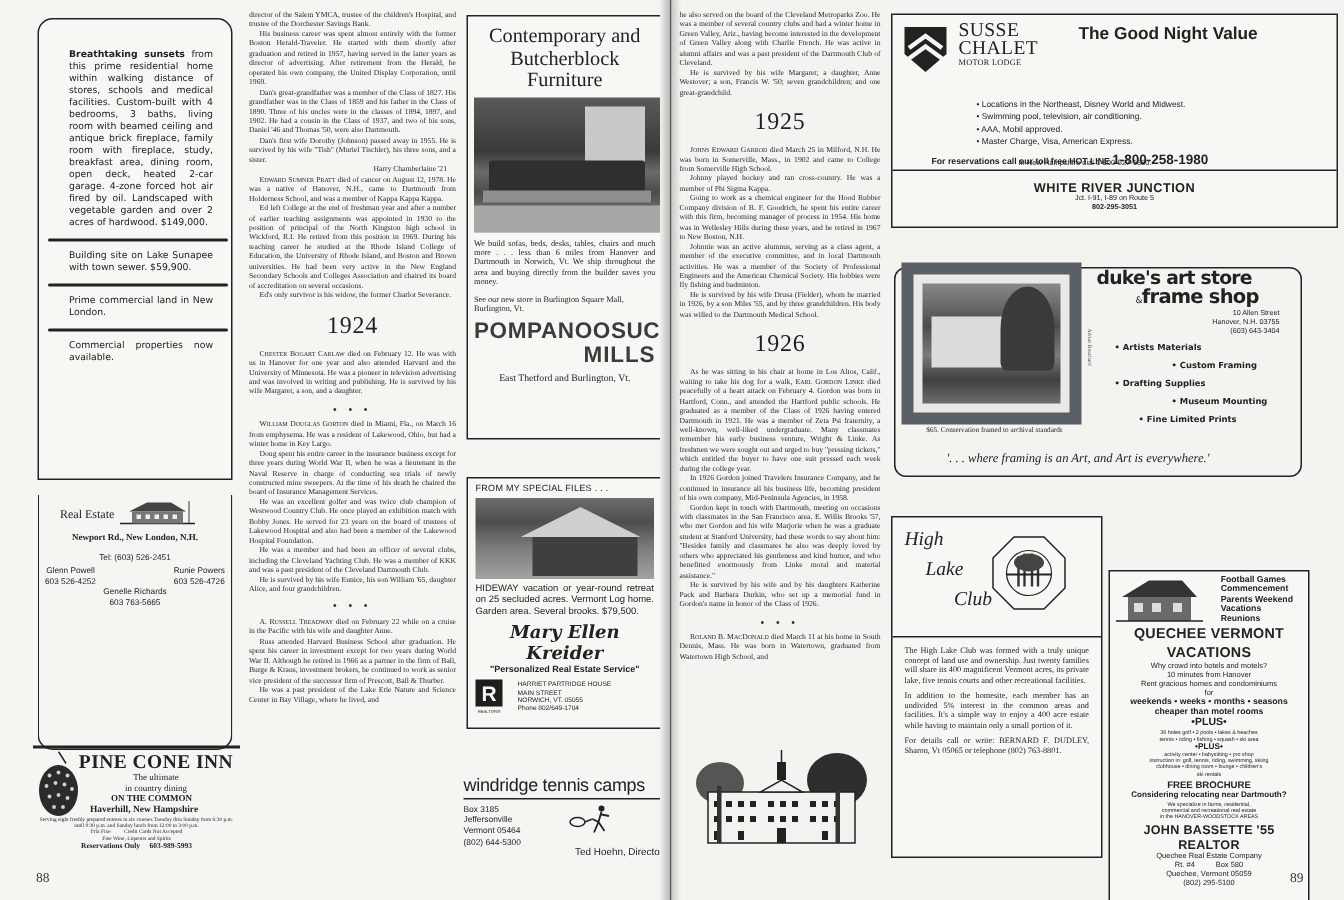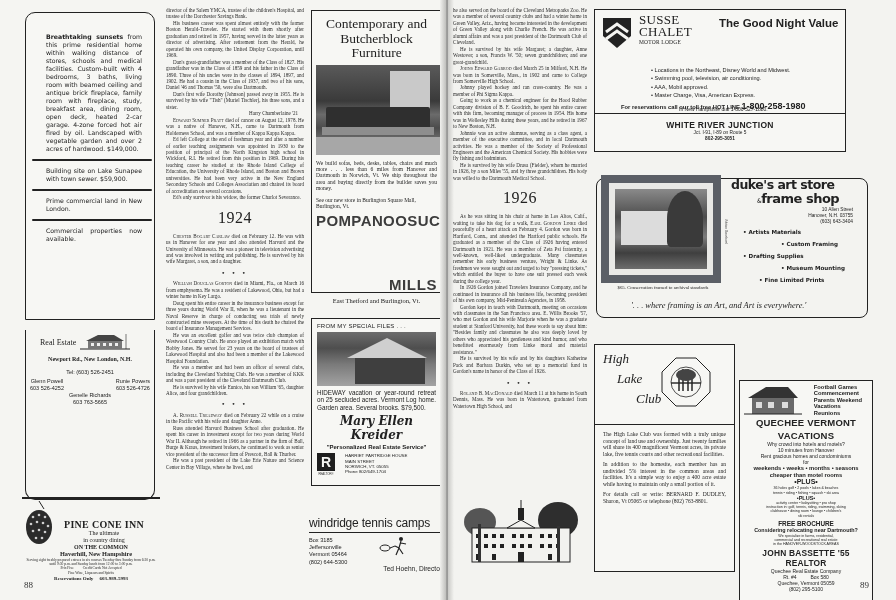--- a/index.html
+++ b/index.html
@@ -27,38 +27,38 @@
   .colby{left:25px;top:330px;width:130px;height:170px;border:1.5px solid #222;border-top:none;border-radius:0 0 10px 10px;text-align:center;background:transparent;}
   .colby-name{font-family:"Liberation Sans",sans-serif;font-size:15px;margin-top:14px;color:#222;}
   .colby-re{font-family:"Liberation Serif",serif;font-size:8px;text-align:left;margin:4px 0 0 14px;display:flex;align-items:center;gap:4px;}
   .colby-re .house{width:50px;height:16px;}
   .colby-addr{font-size:6px;font-weight:bold;margin-top:6px;}
   .colby-tel{font-family:"Liberation Sans",sans-serif;font-size:5.5px;margin-top:7px;}
   .colby-agents{display:flex;justify-content:space-between;font-family:"Liberation Sans",sans-serif;font-size:5.5px;line-height:7px;padding:3px 4px 0 4px;}
   .colby-agent{text-align:center;}
   .pinecone{position:absolute;left:22px;top:497px;width:138px;height:85px;border-top:2px solid #222;text-align:center;}
   .pc-cone{position:absolute;left:2px;top:2px;width:30px;height:44px;}
-  .pc-title{font-size:10px;font-weight:bold;margin-left:26px;margin-top:20px;letter-spacing:0.3px;}
+  .pc-title{font-size:13px;font-weight:bold;margin-left:26px;margin-top:1px;letter-spacing:0.3px;}
   .pc-sub{font-size:6px;line-height:6.5px;margin-left:26px;}
   .pc-common{font-size:6px;font-weight:bold;margin-left:20px;margin-top:1px;}
   .pc-hav{font-size:6.3px;font-weight:bold;margin-left:10px;}
   .pc-fine{font-size:3.6px;line-height:4.2px;margin-top:1px;}
   .pc-res{font-size:5px;font-weight:bold;margin-top:1px;}
   
   .pomp{left:311px;top:10px;width:131px;height:283px;padding:4px;}
   .pomp-head{font-size:13.5px;line-height:14.5px;text-align:center;margin-top:2px;}
   .pomp-photo{width:124px;height:90px;margin:4px auto 0;background:linear-gradient(180deg,#5a5a5a 0%,#3a3a3a 40%,#6b6b6b 55%,#4b4b4b 70%,#9a9a9a 100%);position:relative;overflow:hidden;}
   .pomp-photo .win{position:absolute;left:74px;top:6px;width:40px;height:40px;background:#c9c9c9;}
   .pomp-photo .sofa{position:absolute;left:10px;top:42px;width:104px;height:22px;background:#2f2f2f;border-radius:2px;}
   .pomp-photo .base{position:absolute;left:6px;top:62px;width:112px;height:8px;background:#8e8e8e;}
   .pomp-photo .floor{position:absolute;left:0;top:72px;width:124px;height:18px;background:#a7a7a7;}
   .pomp-body{font-size:5.5px;line-height:6.4px;text-align:justify;margin-top:5px;}
   .pomp-store{font-size:5.5px;line-height:6.4px;margin-top:5px;}
   .pomp-logo1{font-family:"Liberation Sans",sans-serif;font-weight:bold;font-size:15px;color:#3c3c3c;letter-spacing:0.4px;margin-top:3px;}
-  .pomp-logo2{font-family:"Liberation Sans",sans-serif;font-weight:bold;font-size:15px;color:#3c3c3c;text-align:right;letter-spacing:0.6px;line-height:15px;margin-top:48px;}
+  .pomp-logo2{font-family:"Liberation Sans",sans-serif;font-weight:bold;font-size:15px;color:#3c3c3c;text-align:right;letter-spacing:0.6px;line-height:15px;}
   .pomp-loc{font-size:6.5px;text-align:center;margin-top:5px;}
   
   .mek{left:311px;top:318px;width:131px;height:168px;padding:4px 5px;}
   .mek-head{font-family:"Liberation Sans",sans-serif;font-size:6px;letter-spacing:0.2px;}
   .mek-photo{height:54px;margin:3px 0;background:linear-gradient(180deg,#6c6c6c 0%,#4e4e4e 30%,#7a7a7a 60%,#a3a3a3 100%);position:relative;overflow:hidden;}
   .mek-photo .roof{position:absolute;left:30px;top:6px;width:0;height:0;border-left:40px solid transparent;border-right:40px solid transparent;border-bottom:20px solid #cfcfcf;}
   .mek-photo .walls{position:absolute;left:38px;top:26px;width:70px;height:26px;background:#3f3f3f;}
   .mek-body{font-family:"Liberation Sans",sans-serif;font-size:6.3px;line-height:7.4px;text-align:justify;}
   .mek-name{font-family:"DejaVu Serif",serif;font-style:italic;font-weight:bold;font-size:12px;text-align:center;margin:3px 0 2px;}
   .mek-tag{font-family:"Liberation Sans",sans-serif;font-size:6px;font-weight:bold;text-align:center;}
@@ -66,21 +66,21 @@
   .realtor-logo{width:18px;height:18px;background:#1e1e1e;color:#f5f5f2;font-family:"Liberation Sans",sans-serif;font-weight:bold;font-size:14px;line-height:18px;text-align:center;}
   .realtor-cap{font-family:"Liberation Sans",sans-serif;font-size:2.8px;text-align:center;margin-top:1px;}
   .mek-addr{font-family:"Liberation Sans",sans-serif;font-size:4.4px;line-height:5.4px;}
   
   .wind{position:absolute;left:309px;top:516px;width:135px;height:60px;}
   .wind-title{font-family:"Liberation Sans",sans-serif;font-size:12px;letter-spacing:-0.2px;border-bottom:1.4px solid #222;padding-bottom:2px;}
   .wind-addr{font-family:"Liberation Sans",sans-serif;font-size:5.6px;line-height:7.2px;margin-top:4px;}
   .wind-dir{position:absolute;right:2px;bottom:4px;font-family:"Liberation Sans",sans-serif;font-size:6.6px;}
   .wind-icon{position:absolute;left:70px;top:20px;width:32px;height:22px;}
   
-  .susse{left:594px;top:9px;width:252px;height:143px;}
+  .susse{left:594px;top:9px;width:298px;height:143px;}
   .susse-top{height:104px;border-bottom:1.4px solid #222;padding:4px 6px;position:relative;}
   .susse-logo{position:absolute;left:6px;top:6px;width:32px;height:34px;}
   .susse-name{position:absolute;left:44px;top:4px;font-family:"Liberation Serif",serif;font-size:13px;line-height:12px;letter-spacing:0.3px;}
   .susse-name .ml{font-size:5.5px;line-height:8px;letter-spacing:0.2px;}
   .susse-slogan{position:absolute;left:124px;top:7px;font-family:"Liberation Sans",sans-serif;font-weight:bold;font-size:11.5px;}
   .susse-prices{position:absolute;left:106px;top:21px;font-family:"Liberation Sans",sans-serif;font-weight:bold;font-size:9px;white-space:nowrap;}
   .susse-prices .big{font-size:17px;}
   .susse-prices sup{font-size:8px;vertical-align:7px;}
   .susse-list{position:absolute;left:56px;top:56px;font-family:"Liberation Sans",sans-serif;font-size:5.6px;line-height:8.4px;list-style:none;}
   .susse-list li::before{content:"• ";}
@@ -288,20 +288,21 @@
   </div>
 </div>
 
 <div class="gutter"></div>
 
 <div class="page page-right" style="background:transparent;">
 
   <div class="col" style="left:5px;top:7px;width:134px;">
     <p class="noindent">he also served on the board of the Cleveland Metroparks Zoo. He was a member of several country clubs and had a winter home in Green Valley, Ariz., having become interested in the development of Green Valley along with Charlie French. He was active in alumni affairs and was a past president of the Dartmouth Club of Cleveland.</p>
     <p>He is survived by his wife Margaret; a daughter, Anne Westover; a son, Francis W. '50; seven grandchildren; and one great-grandchild.</p>
+    <div class="year">1925</div>
     <p><span class="sc">Johns Edward Garrod</span><span> died March 25 in Milford, N.H. He was born in Somerville, Mass., in 1902 and came to College from Somerville High School.</span></p>
     <p>Johnny played hockey and ran cross-country. He was a member of Phi Sigma Kappa.</p>
     <p>Going to work as a chemical engineer for the Hood Rubber Company division of B. F. Goodrich, he spent his entire career with this firm, becoming manager of process in 1954. His home was in Wellesley Hills during these years, and he retired in 1967 to New Boston, N.H.</p>
     <p>Johnnie was an active alumnus, serving as a class agent, a member of the executive committee, and in local Dartmouth activities. He was a member of the Society of Professional Engineers and the American Chemical Society. His hobbies were fly fishing and badminton.</p>
     <p>He is survived by his wife Drusa (Fielder), whom he married in 1926, by a son Miles '55, and by three grandchildren. His body was willed to the Dartmouth Medical School.</p>
     <div class="year">1926</div>
     <p><span>As he was sitting in his chair at home in Los Altos, Calif., waiting to take his dog for a walk, </span><span class="sc">Earl Gordon Linke</span><span> died peacefully of a heart attack on February 4. Gordon was born in Hartford, Conn., and attended the Hartford public schools. He graduated as a member of the Class of 1926 having entered Dartmouth in 1921. He was a member of Zeta Psi fraternity, a well-known, well-liked undergraduate. Many classmates remember his early business venture, Wright &amp; Linke. As freshmen we were sought out and urged to buy "pressing tickets," which entitled the buyer to have one suit pressed each week during the college year.</span></p>
     <p>In 1926 Gordon joined Travelers Insurance Company, and he continued in insurance all his business life, becoming president of his own company, Mid-Peninsula Agencies, in 1958.</p>
     <p>Gordon kept in touch with Dartmouth, meeting on occasions with classmates in the San Francisco area. E. Willis Brooks '57, who met Gordon and his wife Marjorie when he was a graduate student at Stanford University, had these words to say about him: "Besides family and classmates he also was deeply loved by others who appreciated his gentleness and kind humor, and who benefitted enormously from Linke moral and material assistance."</p>
     <p>He is survived by his wife and by his daughters Katherine Pack and Barbara Durkin, who set up a memorial fund in Gordon's name in honor of the Class of 1926.</p>

